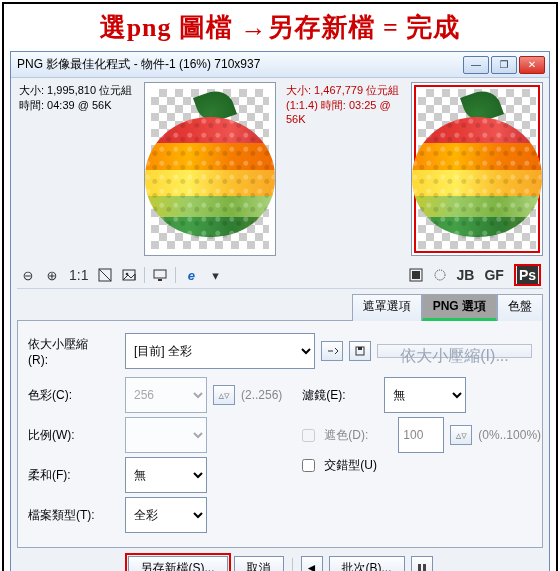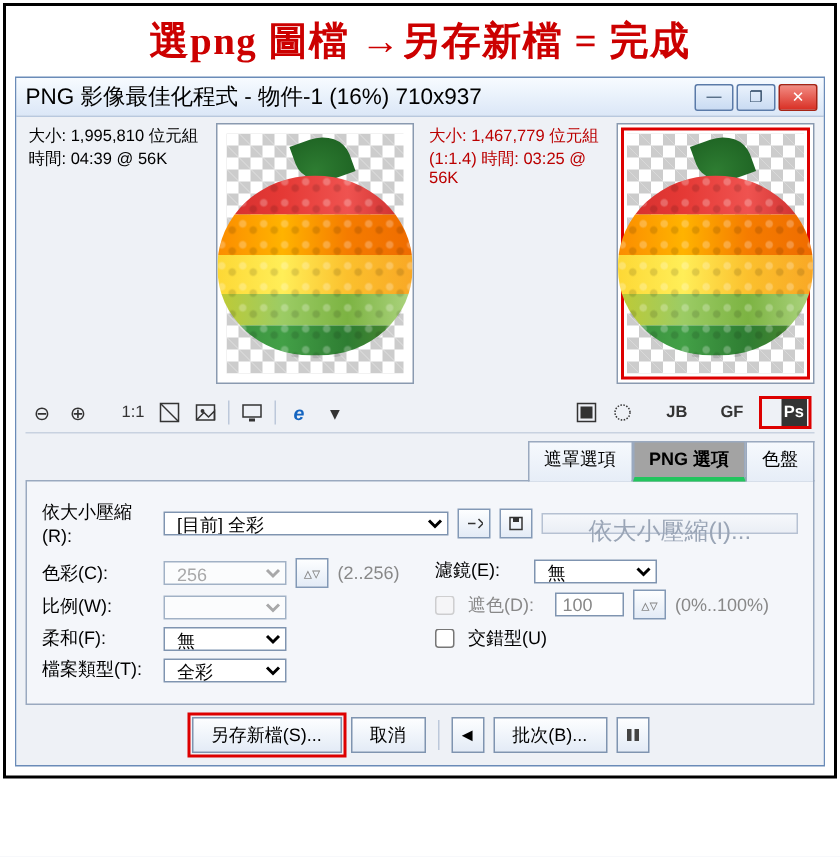--- a/index.html
+++ b/index.html
@@ -31,21 +31,21 @@
   }
   .titlebar {
     display: flex;
     align-items: center;
     height: 26px;
     padding: 0 4px 0 6px;
     background: linear-gradient(#f7fbff,#dbe7f7);
     border-bottom: 1px solid #b8c8de;
     color: #000;
   }
-  .titlebar .title { flex: 1; font-size: 15px; }
+  .titlebar .title { flex: 1; font-size: 12px; }
   .winbtns { display: flex; gap: 2px; }
   .winbtn {
     width: 26px; height: 18px;
     border: 1px solid #5a7aa8;
     border-radius: 2px;
     background: linear-gradient(#eaf2fc,#c9dbf2);
     display: flex; align-items:center; justify-content:center;
     font-size: 10px; color:#28425f;
   }
   .winbtn.close { background: linear-gradient(#f28b82,#d93025); color:#fff; border-color:#a52416;}
@@ -133,21 +133,21 @@
     padding:4px 2px 2px 2px;
     border-bottom:1px solid #c8d2e0;
     margin-top:4px;
   }
   .toolbar .spacer { flex:1; }
   .tbtn {
     width:18px;height:18px;
     display:inline-flex;align-items:center;justify-content:center;
     font-size:13px;color:#333;
   }
-  .tbtn.txt{width:auto;padding:0 2px;font-size:11px;margin-left:12px;}
+  .tbtn.txt{width:auto;padding:0 2px;font-size:14px;}
   .tbtn svg{width:14px;height:14px;}
   .tb-red-box {
     border:2px solid #d00;
     padding:0 1px;
     margin-left:2px;
   }
 
   .tabs {
     display:flex;
     gap:0;
@@ -177,25 +177,26 @@
   }
   .row-form {
     display:flex;
     align-items:center;
     gap:6px;
     margin:4px 0;
     font-size:12px;
   }
   .label { width:75px; }
   .select, .num {
-    height:16px;
+    height:36px;
     border:1px solid #7f94b0;
     background:#fff;
     font-size:12px;
     padding:0 4px;
+    margin-left:16px;
   }
   .select{min-width:82px;}
   .wide{flex:0 0 190px;}
   .btn-sm{
     width:22px;height:20px;
     border:1px solid #8399b6;
     background:linear-gradient(#fdfeff,#e3ebf6);
     display:inline-flex;align-items:center;justify-content:center;
     font-size:11px;
   }

